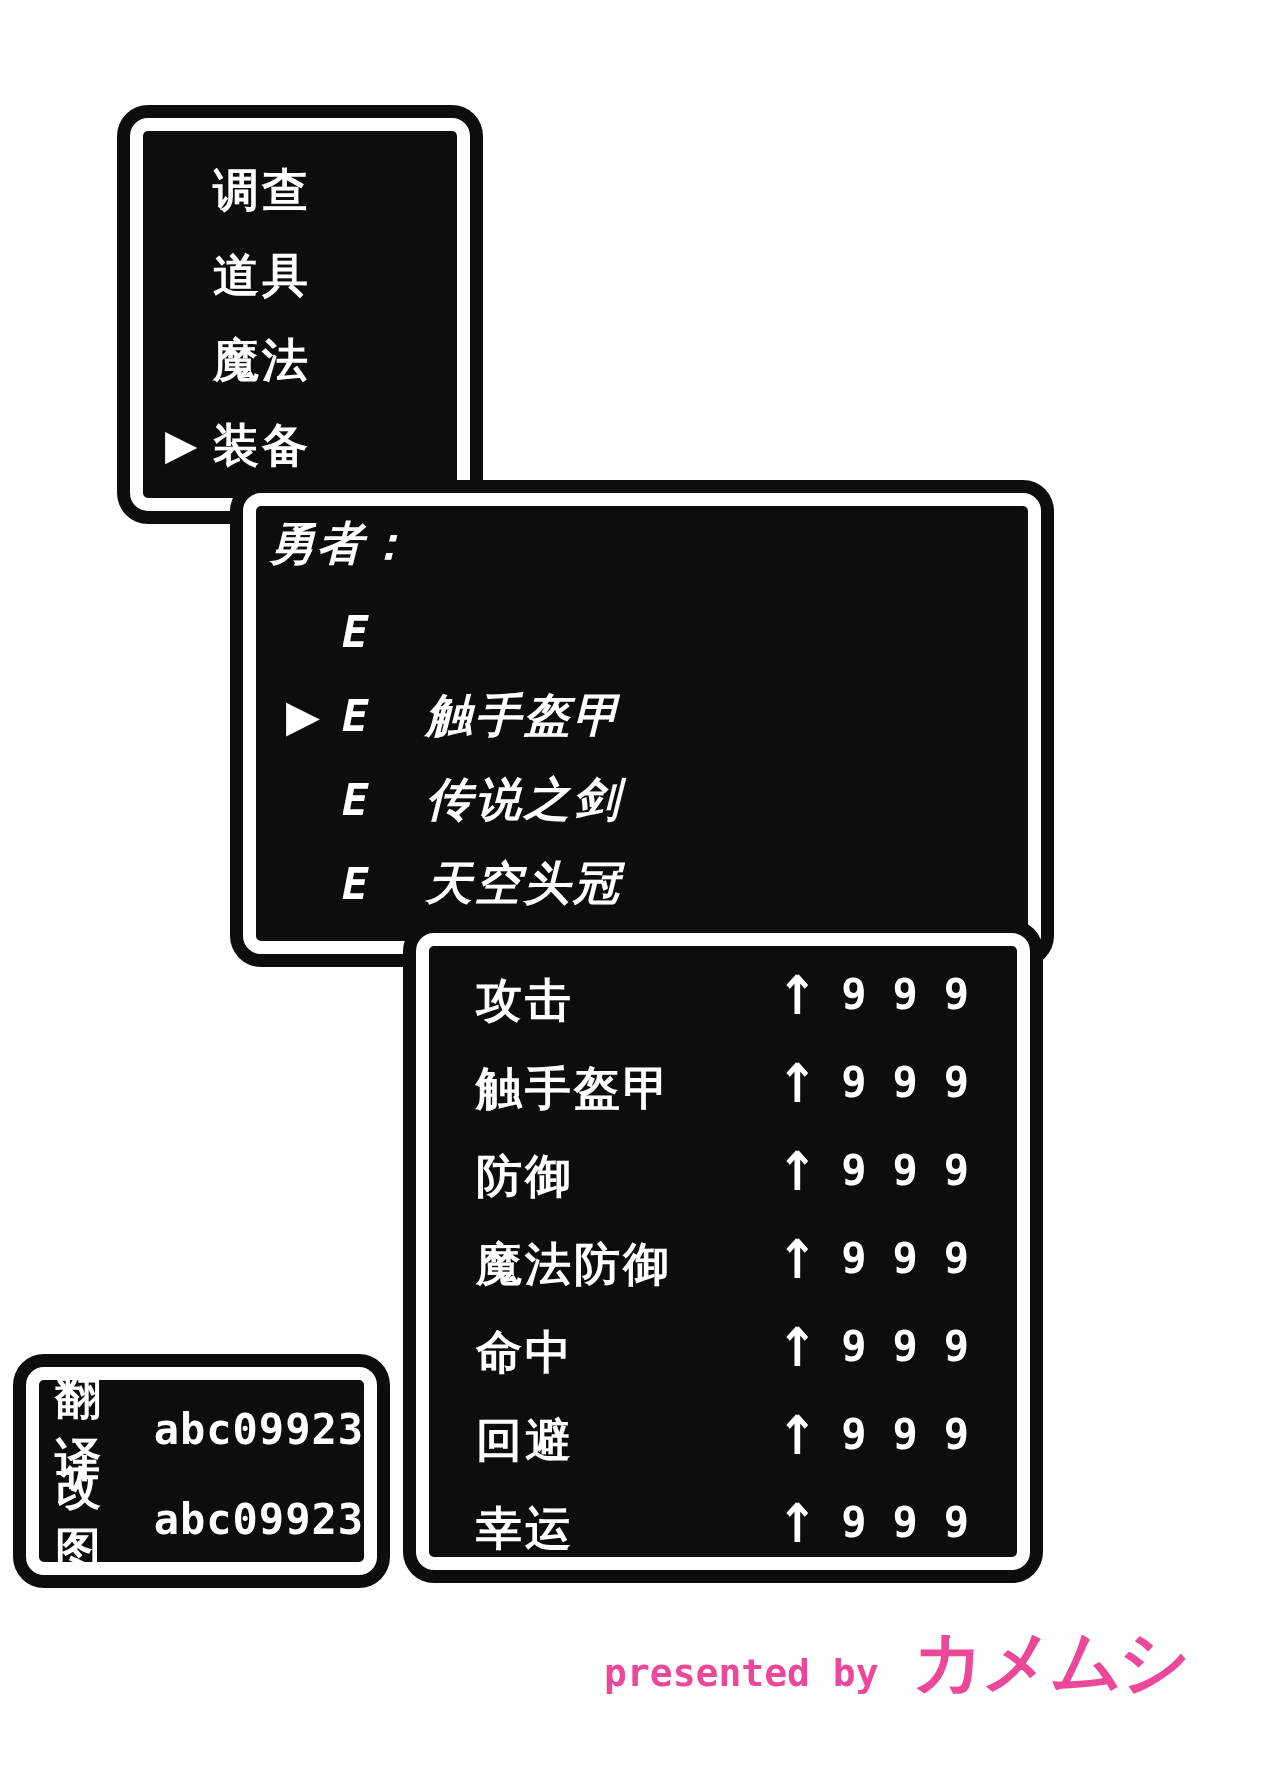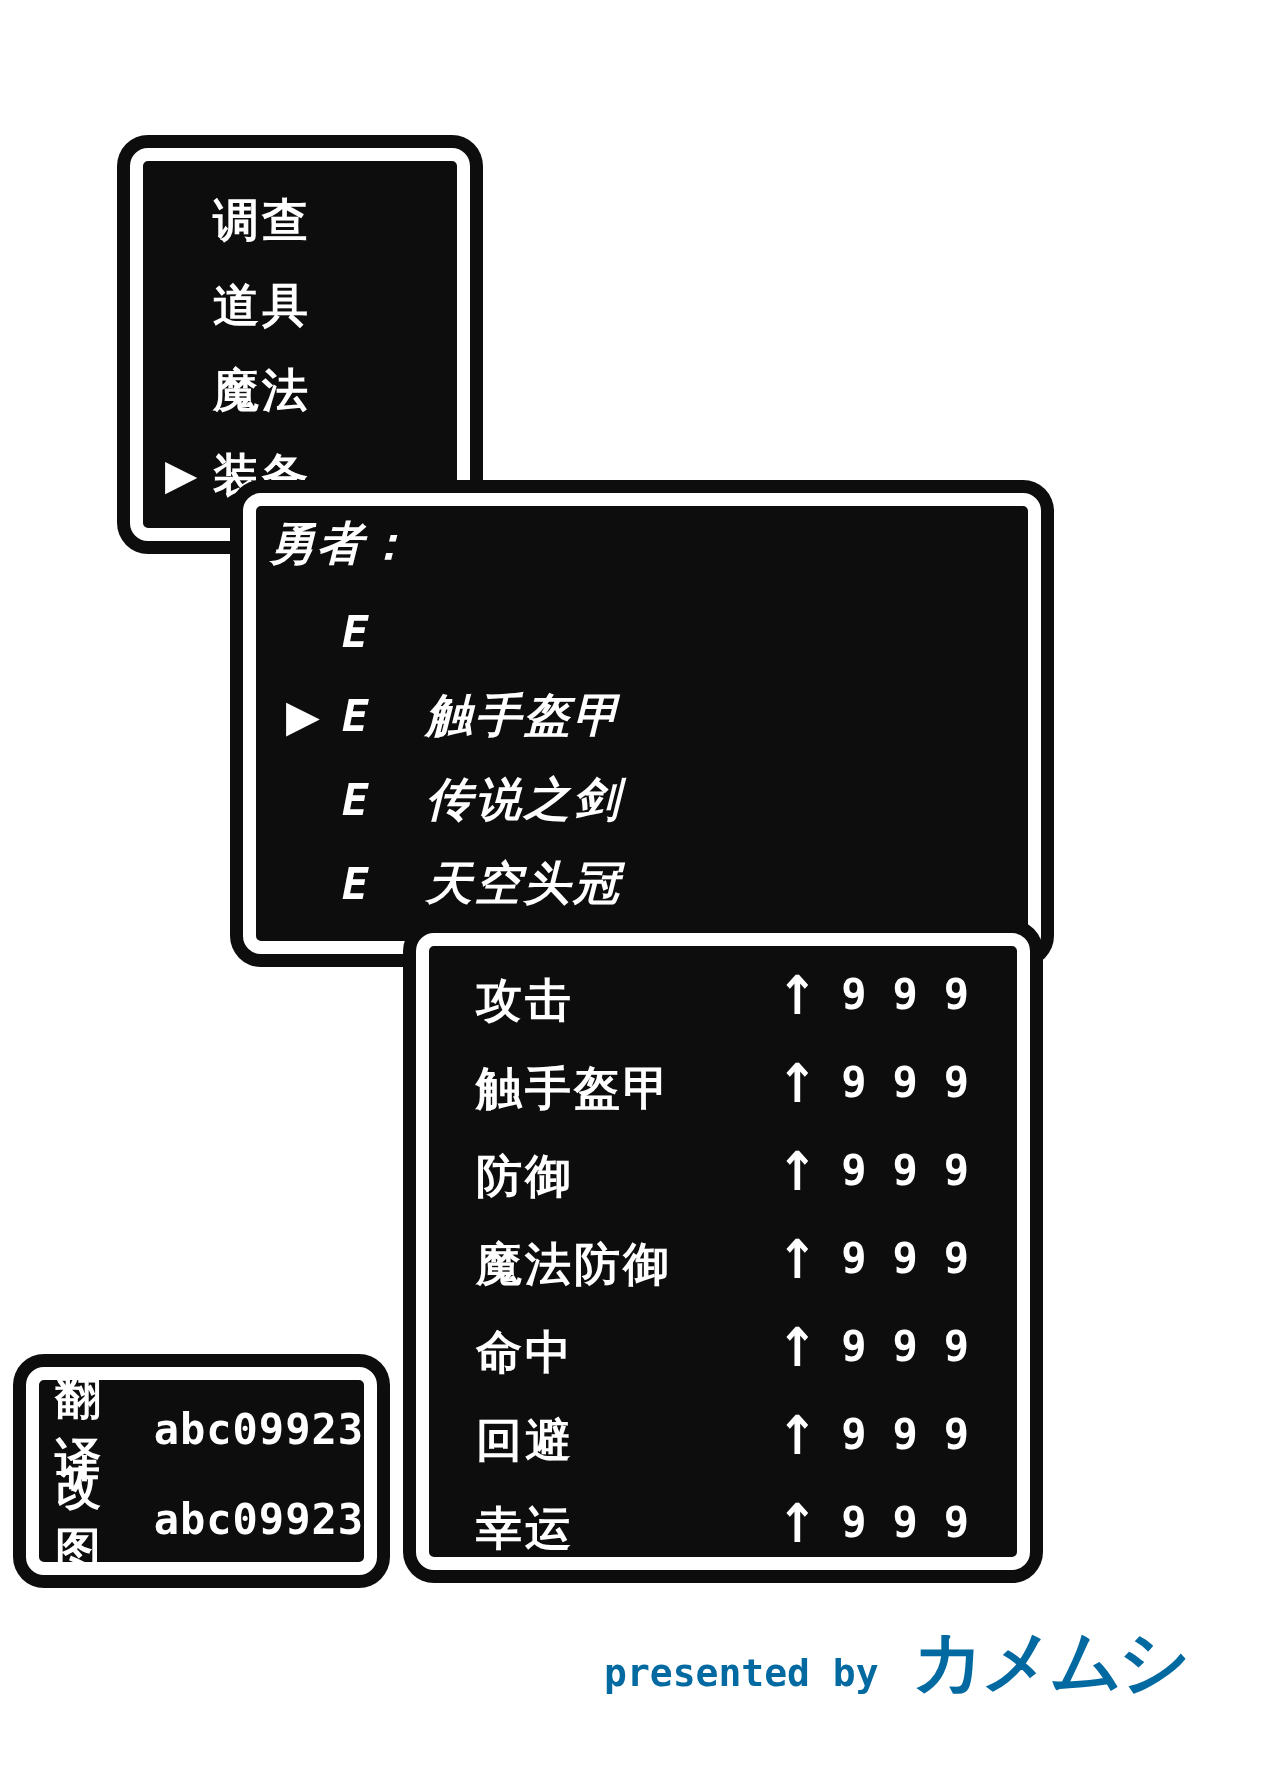--- a/index.html
+++ b/index.html
@@ -15,21 +15,21 @@
   .win {
     position:absolute;
     background:#0d0d0d;
     border:13px solid #ffffff;
     border-radius:18px;
     box-shadow:0 0 0 13px #0d0d0d;
     color:#ffffff;
   }
 
   
-  #command-window { left:130px; top:118px; width:340px; height:393px; z-index:1; padding:36px 8px 0 22px;margin-top:30px; }
+  #command-window { left:130px; top:118px; width:340px; height:393px; z-index:1; padding:36px 8px 0 22px; }
   .cmd-row { display:flex; align-items:center; height:46px; margin-bottom:39px; }
   .cmd-cursor { flex:0 0 48px; font-size:42px; line-height:46px; color:#ffffff; }
   .cmd-label { font-size:46px; font-weight:700; letter-spacing:3px; line-height:46px; white-space:nowrap; }
 
   
   #equip-window { left:243px; top:493px; width:798px; height:461px; z-index:2; padding:14px 0 0 13px;font-style:italic; }
   .equip-title { font-size:46px; font-weight:700; letter-spacing:2px; height:46px; line-height:46px; }
   .eq-row { display:flex; align-items:center; height:48px; margin-top:36px; }
   .eq-row.first { margin-top:42px; }
   .eq-cursor { flex:0 0 73px; padding-left:17px; font-size:44px; line-height:48px; color:#ffffff; }
@@ -44,21 +44,21 @@
   .stat-arrow { font-size:48px; font-weight:700; line-height:50px; transform:scaleY(1.12); transform-origin:center; }
   .stat-digits { font-family:"DejaVu Sans Mono", monospace; font-weight:700; font-size:42px; line-height:50px; letter-spacing:26px; margin-left:24px; margin-right:-26px; }
 
   
   #credits-window { left:26px; top:1367px; width:351px; height:208px; z-index:4; padding:24px 0 0 16px; }
   .credit-row { display:flex; align-items:center; height:50px; margin-bottom:40px;gap:16px; }
   .credit-role { font-size:46px; font-weight:700; letter-spacing:2px; }
   .credit-name { font-family:"DejaVu Sans Mono", monospace; font-weight:700; font-size:42px; margin-left:30px; letter-spacing:1px; }
 
   
-  #footer { position:absolute; left:604px; top:1616px; display:flex; align-items:baseline; color:#0369a1; z-index:5; }
+  #footer { position:absolute; left:604px; top:1616px; display:flex; align-items:baseline; color:#ec4899; z-index:5; }
   .presented { font-family:"DejaVu Sans Mono", monospace; font-weight:700; font-size:38px; line-height:92px; }
   .author { font-family:"DejaVu Sans", sans-serif; font-weight:700; font-size:71px; line-height:92px; margin-left:34px; letter-spacing:-4px; white-space:nowrap; }
 </style>
 </head>
 <body>
 
 <div class="win" id="command-window">
   <div class="cmd-row">
     <span class="cmd-cursor"></span>
     <span class="cmd-label">调查</span>

